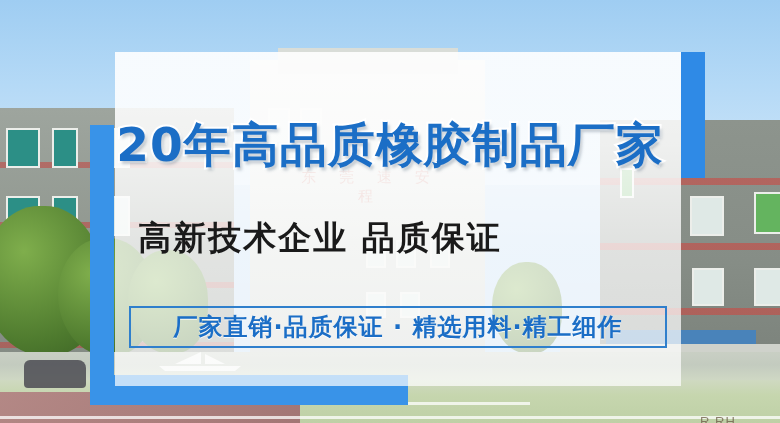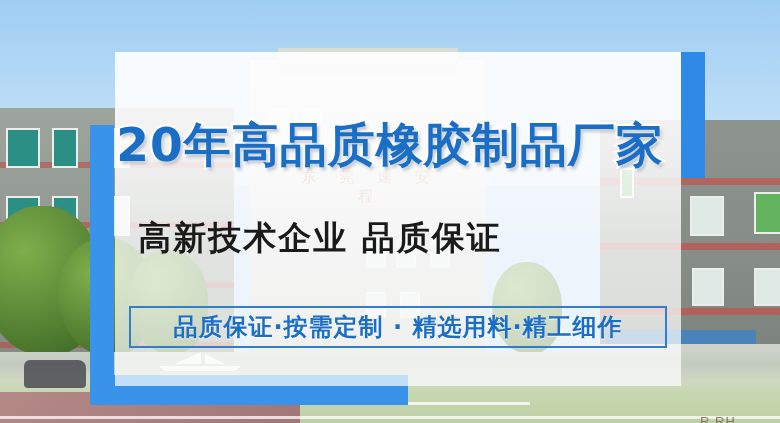--- a/index.html
+++ b/index.html
@@ -249,17 +249,17 @@
   <div class="bar-left"></div>
   <div class="bar-right"></div>
   <div class="bar-bottom"></div>
 
   <div class="panel"></div>
 
   <div class="content">
     <div class="headline">20年高品质橡胶制品厂家</div>
     <div class="subtitle">高新技术企业  品质保证</div>
     <div class="tagbox">
-      <span class="tagbox-text">品质保证·按需定制 · 精选用料·精工细作</span>
+      <span class="tagbox-text">厂家直销·品质保证 · 精选用料·精工细作</span>
     </div>
   </div>
 
 </div>
 
 </body></html>

